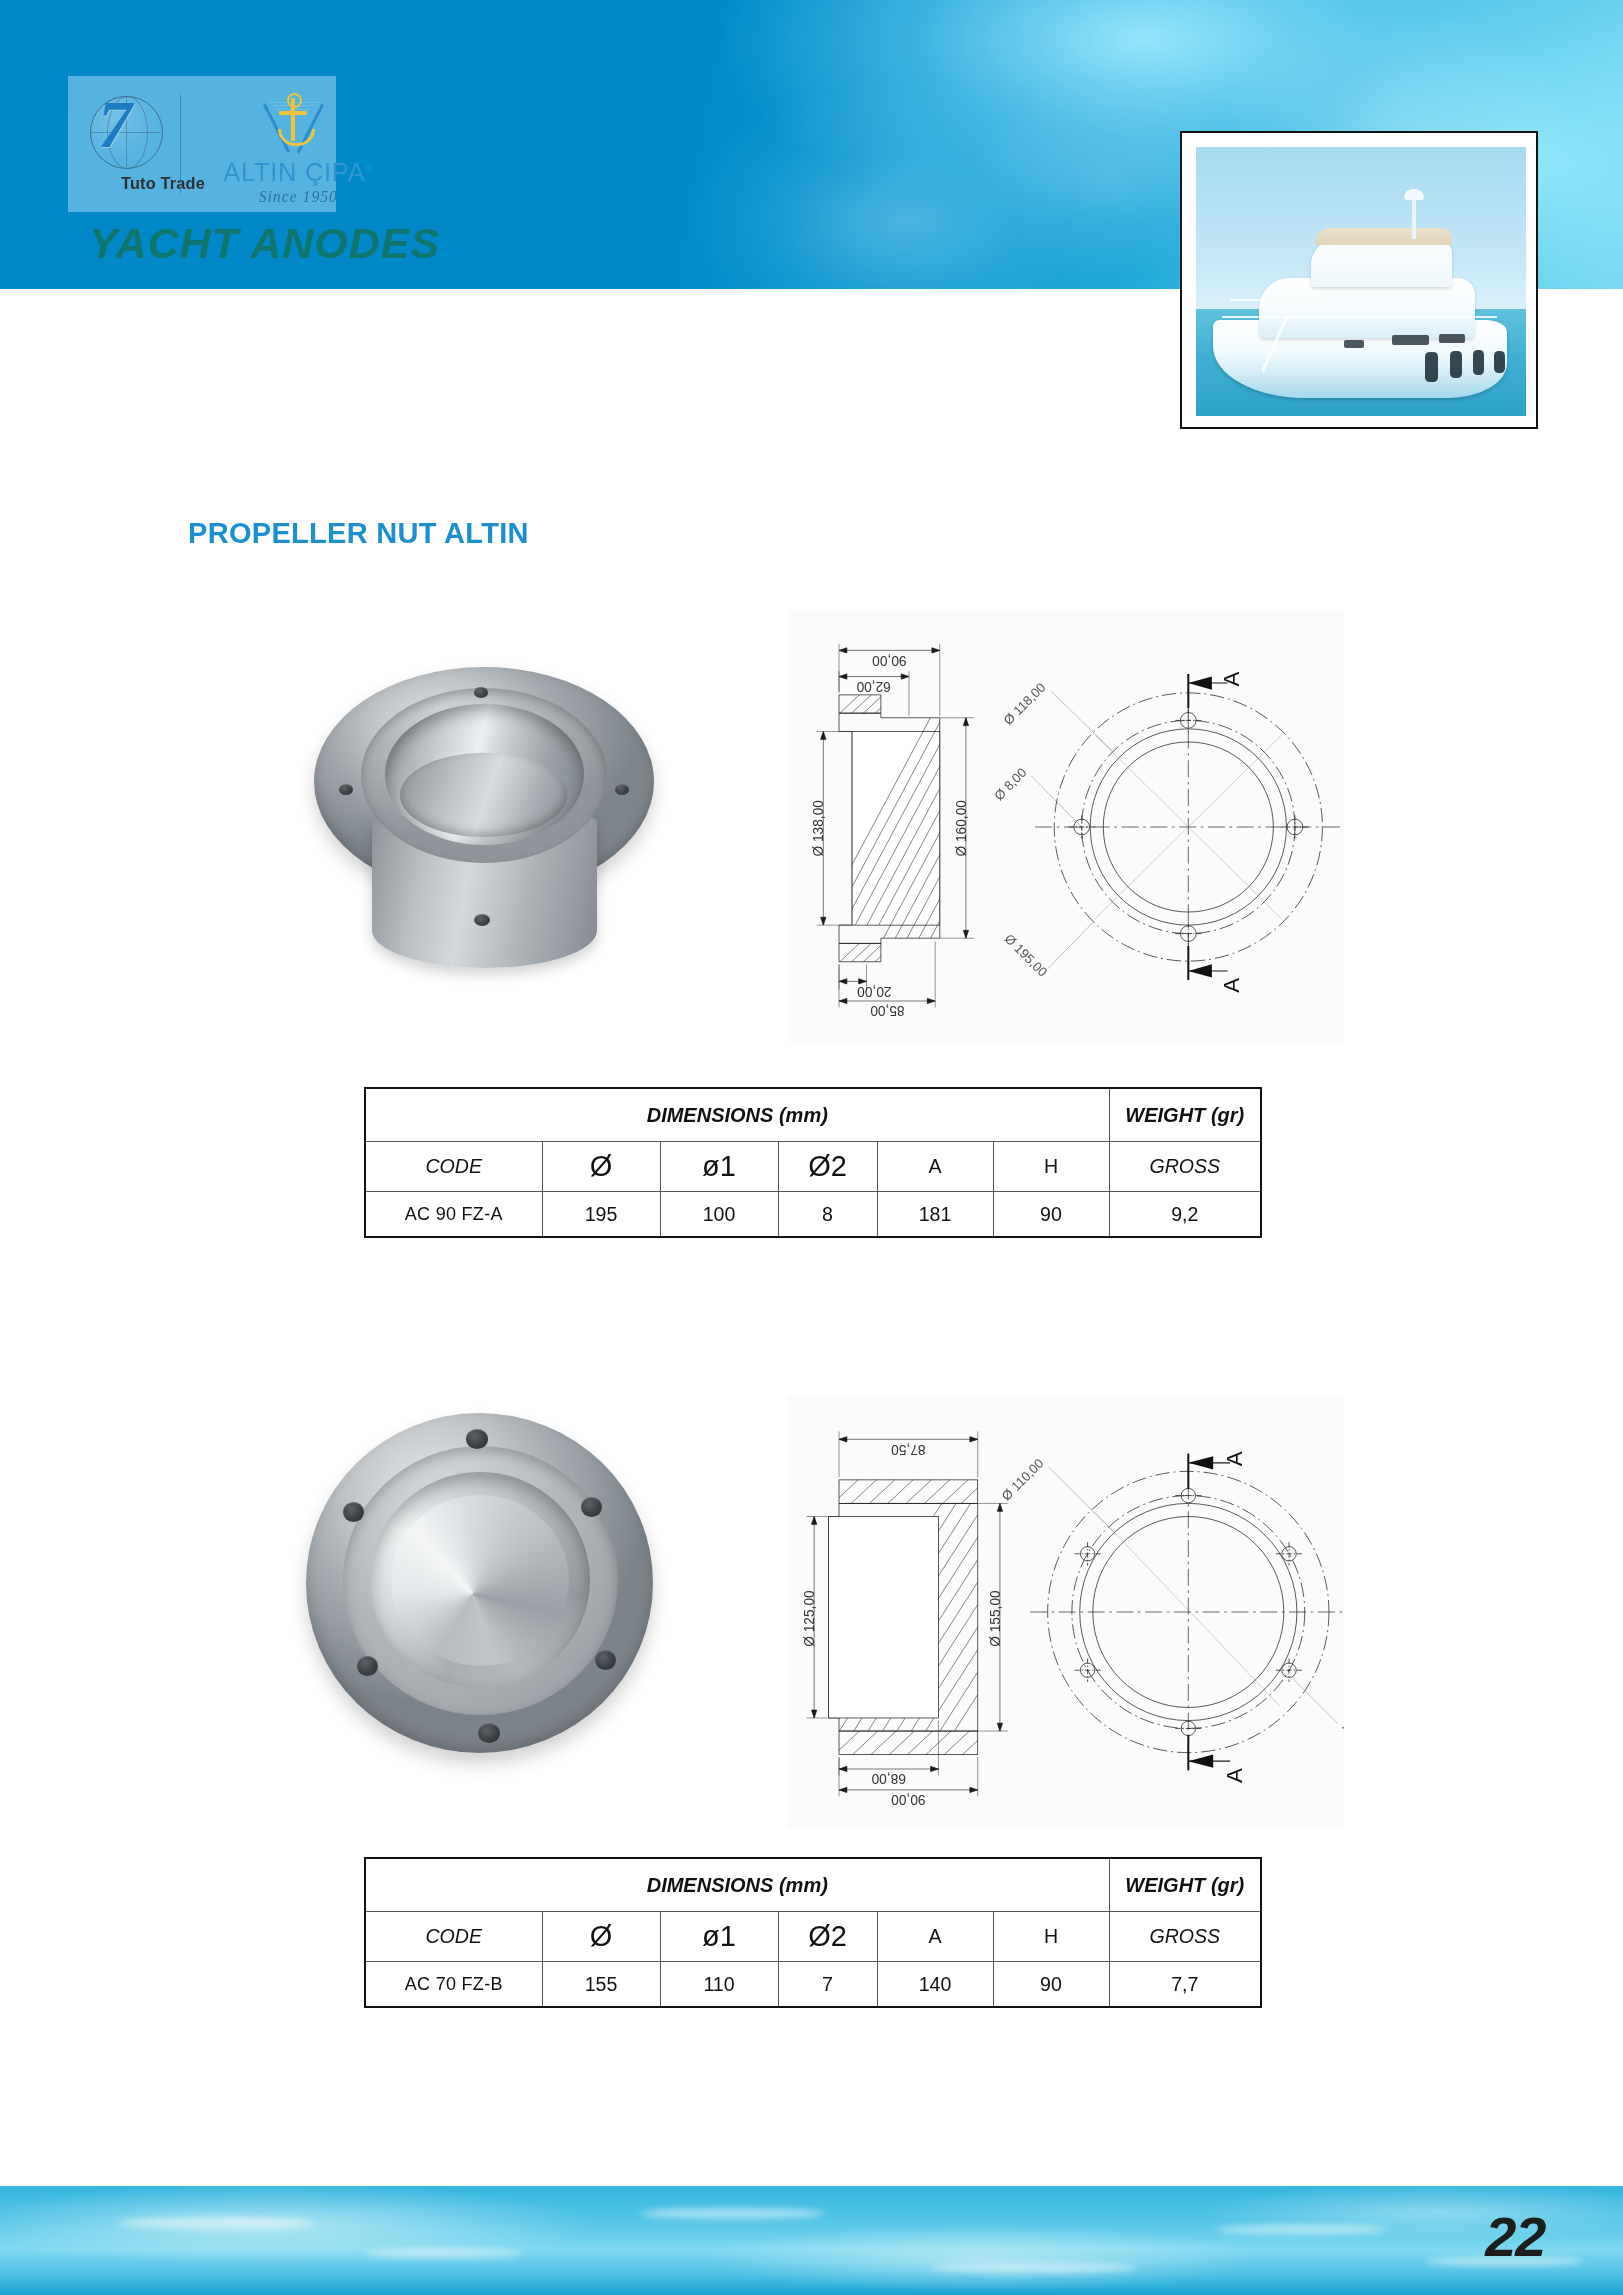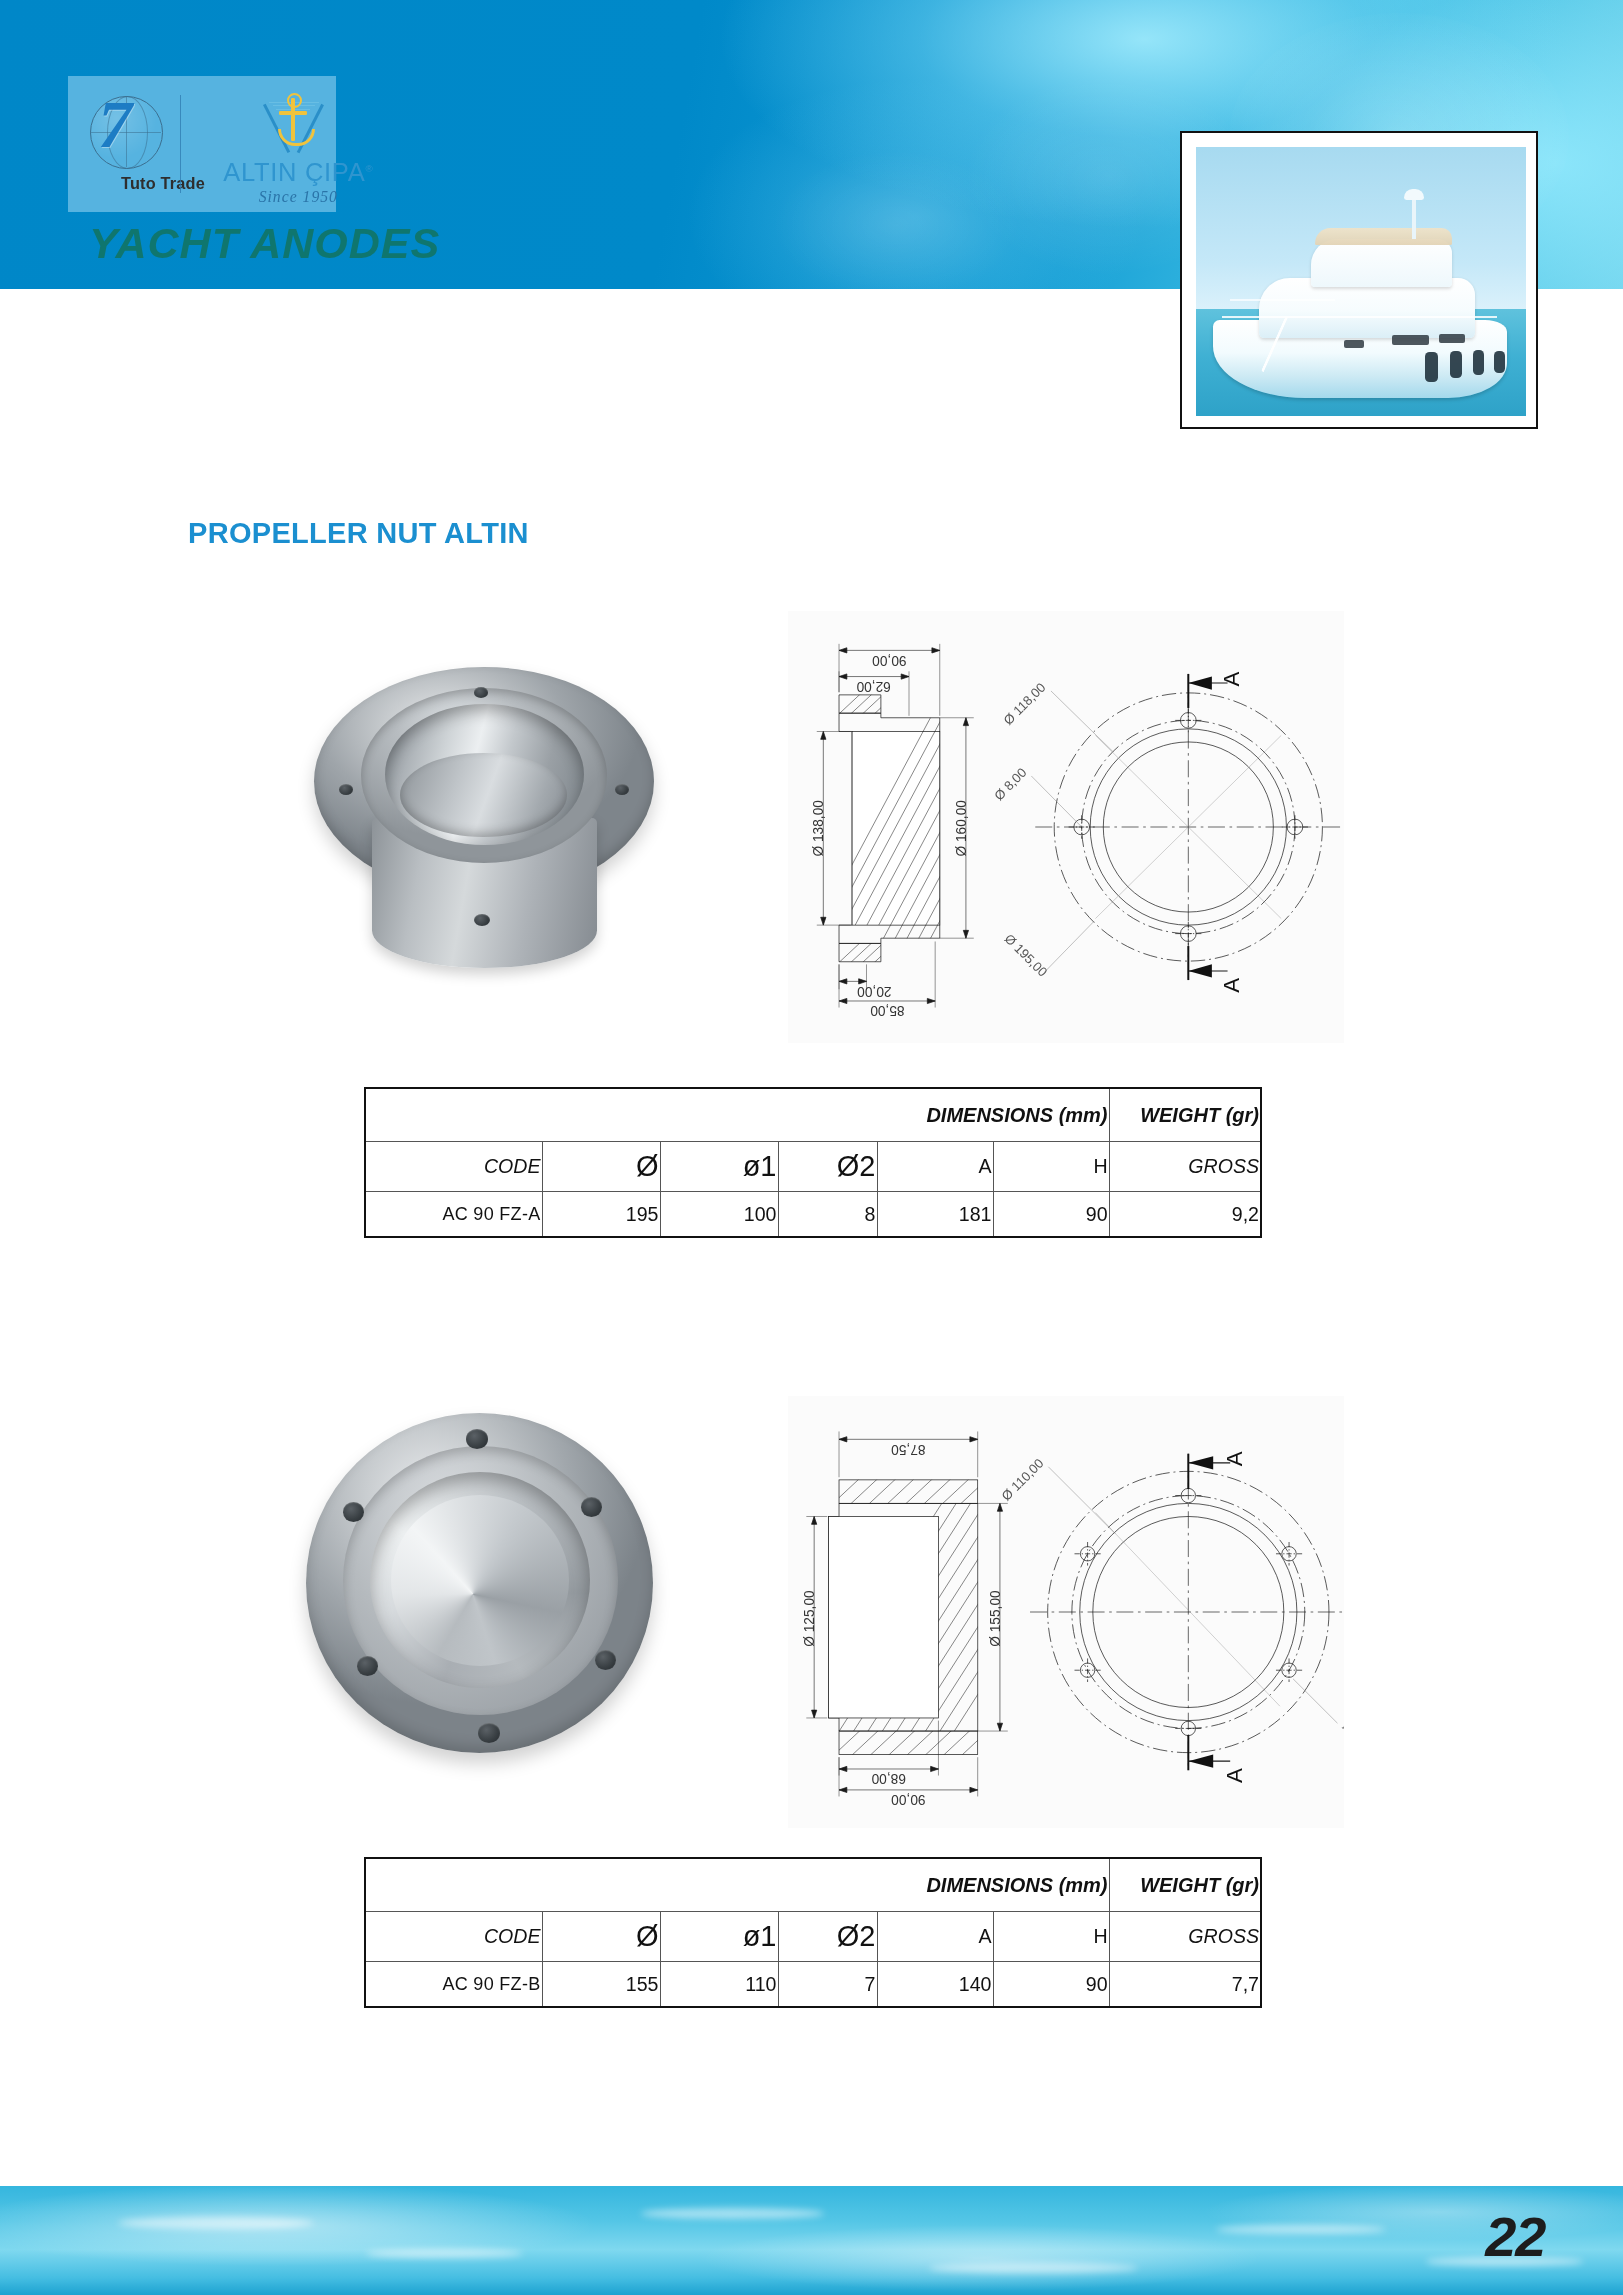--- a/index.html
+++ b/index.html
@@ -201,21 +201,21 @@
     background:
       conic-gradient(from 210deg at 46% 58%, #b6bbbf 0deg, #e3e6e8 60deg, #f3f5f6 108deg, #c4c9cd 180deg, #9aa0a5 252deg, #c0c5c9 312deg, #b6bbbf 360deg);
   }
 
   
   table.spec{
     position:absolute;border-collapse:collapse;background:#fff;
     border:2.6px solid #111;table-layout:fixed;
   }
   table.spec td{
-    border:0.7px solid #555;text-align:right;vertical-align:middle;
+    border:0.7px solid #555;text-align:center;vertical-align:middle;
     font-family:"Liberation Sans", sans-serif;color:#111;
   }
   td.hdr-dim,td.hdr-w{
     font-weight:bold;font-style:italic;font-size:20px;height:50px;
   }
   td.sub{font-size:19.6px;font-style:italic;height:47px;}
   td.sub-plain{font-size:19.6px;font-style:normal;height:47px;}
   td.sub-dia{font-size:29px;font-style:normal;height:47px;font-family:"Liberation Sans", sans-serif;}
   td.val{font-size:19.6px;height:42px;}
   td.val-code{font-size:18px;height:42px;letter-spacing:0.3px;}
@@ -694,21 +694,21 @@
         <tr>
           <td class="sub">CODE</td>
           <td class="sub-dia">Ø</td>
           <td class="sub-dia">ø1</td>
           <td class="sub-dia">Ø2</td>
           <td class="sub-plain">A</td>
           <td class="sub-plain">H</td>
           <td class="sub">GROSS</td>
         </tr>
         <tr>
-          <td class="val-code">AC 90   FZ-B</td>
+          <td class="val-code">AC 70   FZ-B</td>
           <td class="val">155</td>
           <td class="val">110</td>
           <td class="val">7</td>
           <td class="val">140</td>
           <td class="val">90</td>
           <td class="val">7,7</td>
         </tr>
       </tbody>
     </table>
   </div>

